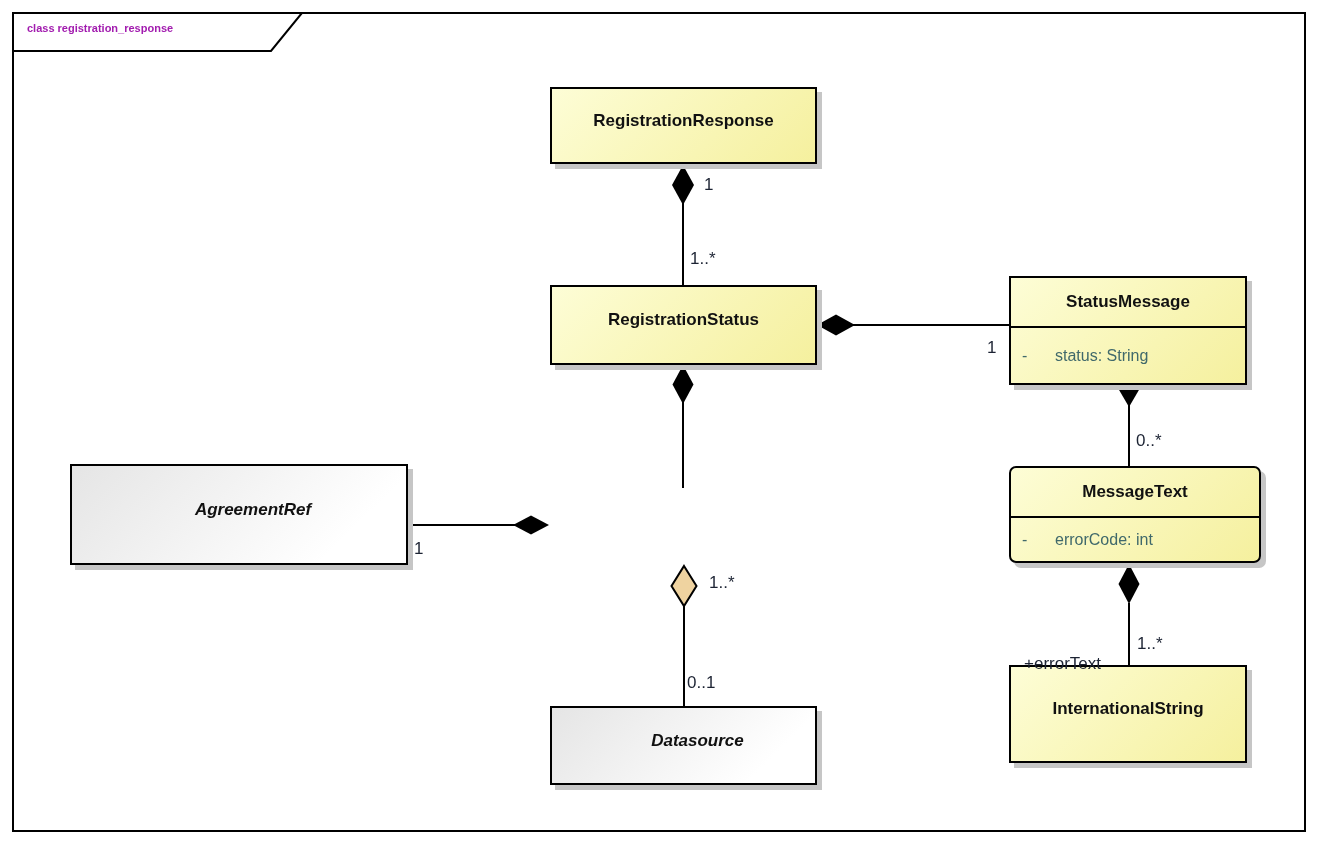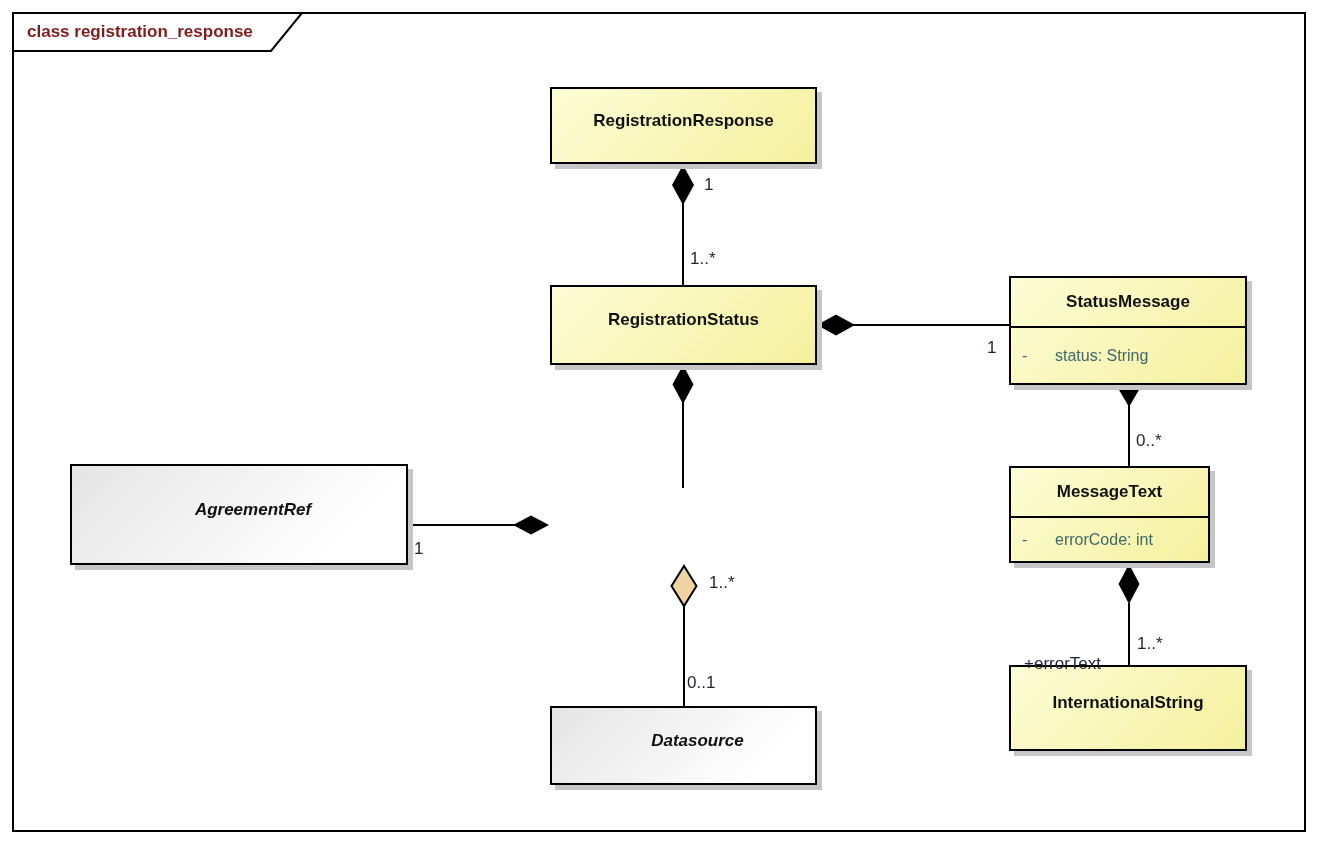--- a/index.html
+++ b/index.html
@@ -7,21 +7,21 @@
     position:relative; width:1320px; height:846px; background:#ffffff;
     font-family:"Liberation Sans", sans-serif; overflow:hidden;
   }
   .frame {
     position:absolute; left:12px; top:12px; width:1294px; height:820px;
     border:2px solid #000; box-sizing:border-box; z-index:0;
   }
   .connectors { position:absolute; left:0; top:0; z-index:1; }
   .frame-title {
     position:absolute; left:27px; top:22px; z-index:2;
-    font-weight:bold; font-size:17px; color:#7f1d1d; white-space:nowrap;
+    font-weight:bold; font-size:11px; color:#a21caf; white-space:nowrap;
   }
   .uml-class {
     position:absolute; z-index:2; box-sizing:border-box;
     border:2px solid #000;
     background:linear-gradient(135deg,#fdfdd6 0%,#f5f09e 100%);
     box-shadow:5px 5px 0 #c6c6c6;
     display:flex; flex-direction:column;
   }
   .uml-class.abstract {
     background:linear-gradient(135deg,#e5e5e5 0%,#ffffff 80%);
@@ -99,29 +99,29 @@
   </div>
 
   <div class="uml-class two" style="left:1009px;top:276px;width:238px;height:109px;">
     <div class="cls-name">StatusMessage</div>
     <div class="attr">
       <span class="vis">-</span>
       <span>status: String</span>
     </div>
   </div>
 
-  <div class="uml-class two" style="left:1009px;top:466px;width:201px;height:97px;">
+  <div class="uml-class two" style="left:1009px;top:466px;width:252px;height:97px;border-radius:7px;">
     <div class="cls-name">MessageText</div>
     <div class="attr">
       <span class="vis">-</span>
       <span>errorCode: int</span>
     </div>
   </div>
 
-  <div class="uml-class" style="left:1009px;top:665px;width:238px;height:86px;">
+  <div class="uml-class" style="left:1009px;top:665px;width:238px;height:98px;">
     <div class="cls-name">InternationalString</div>
   </div>
 
 
   <div class="uml-class abstract" style="left:70px;top:464px;width:338px;height:101px;">
     <div class="cls-name">AgreementRef</div>
   </div>
 
   <div class="uml-class abstract" style="left:550px;top:706px;width:267px;height:79px;">
     <div class="cls-name">Datasource</div>

